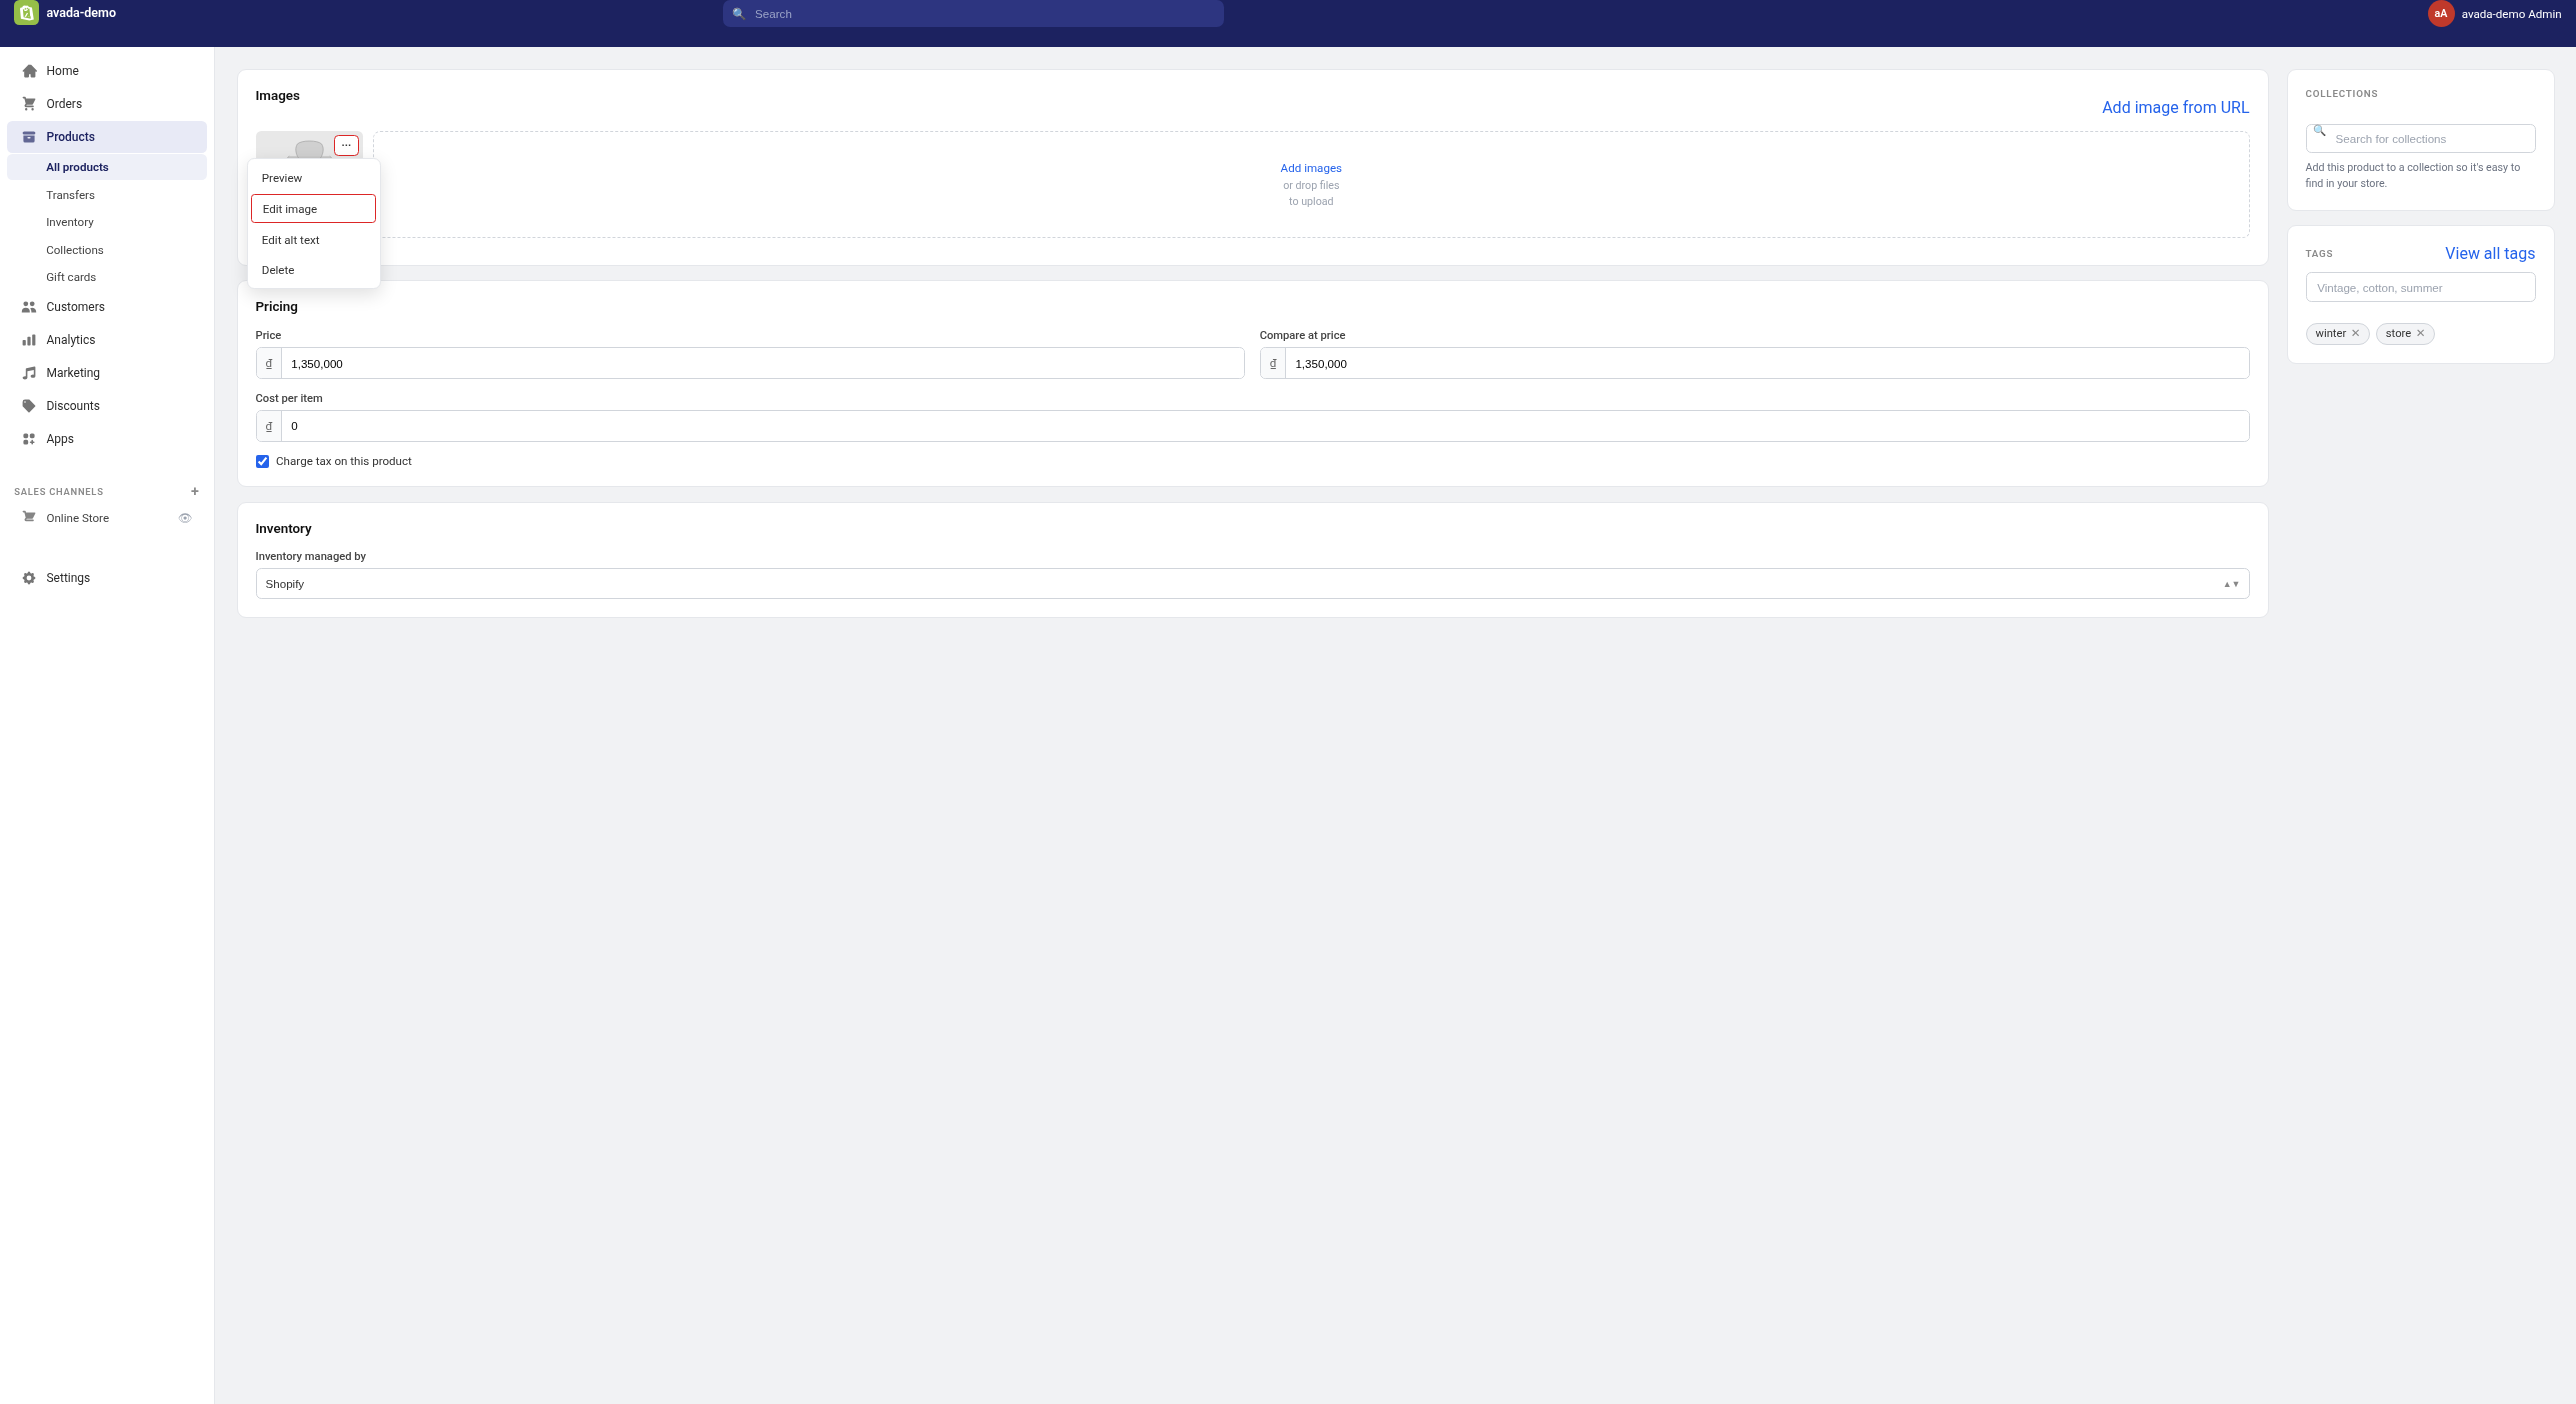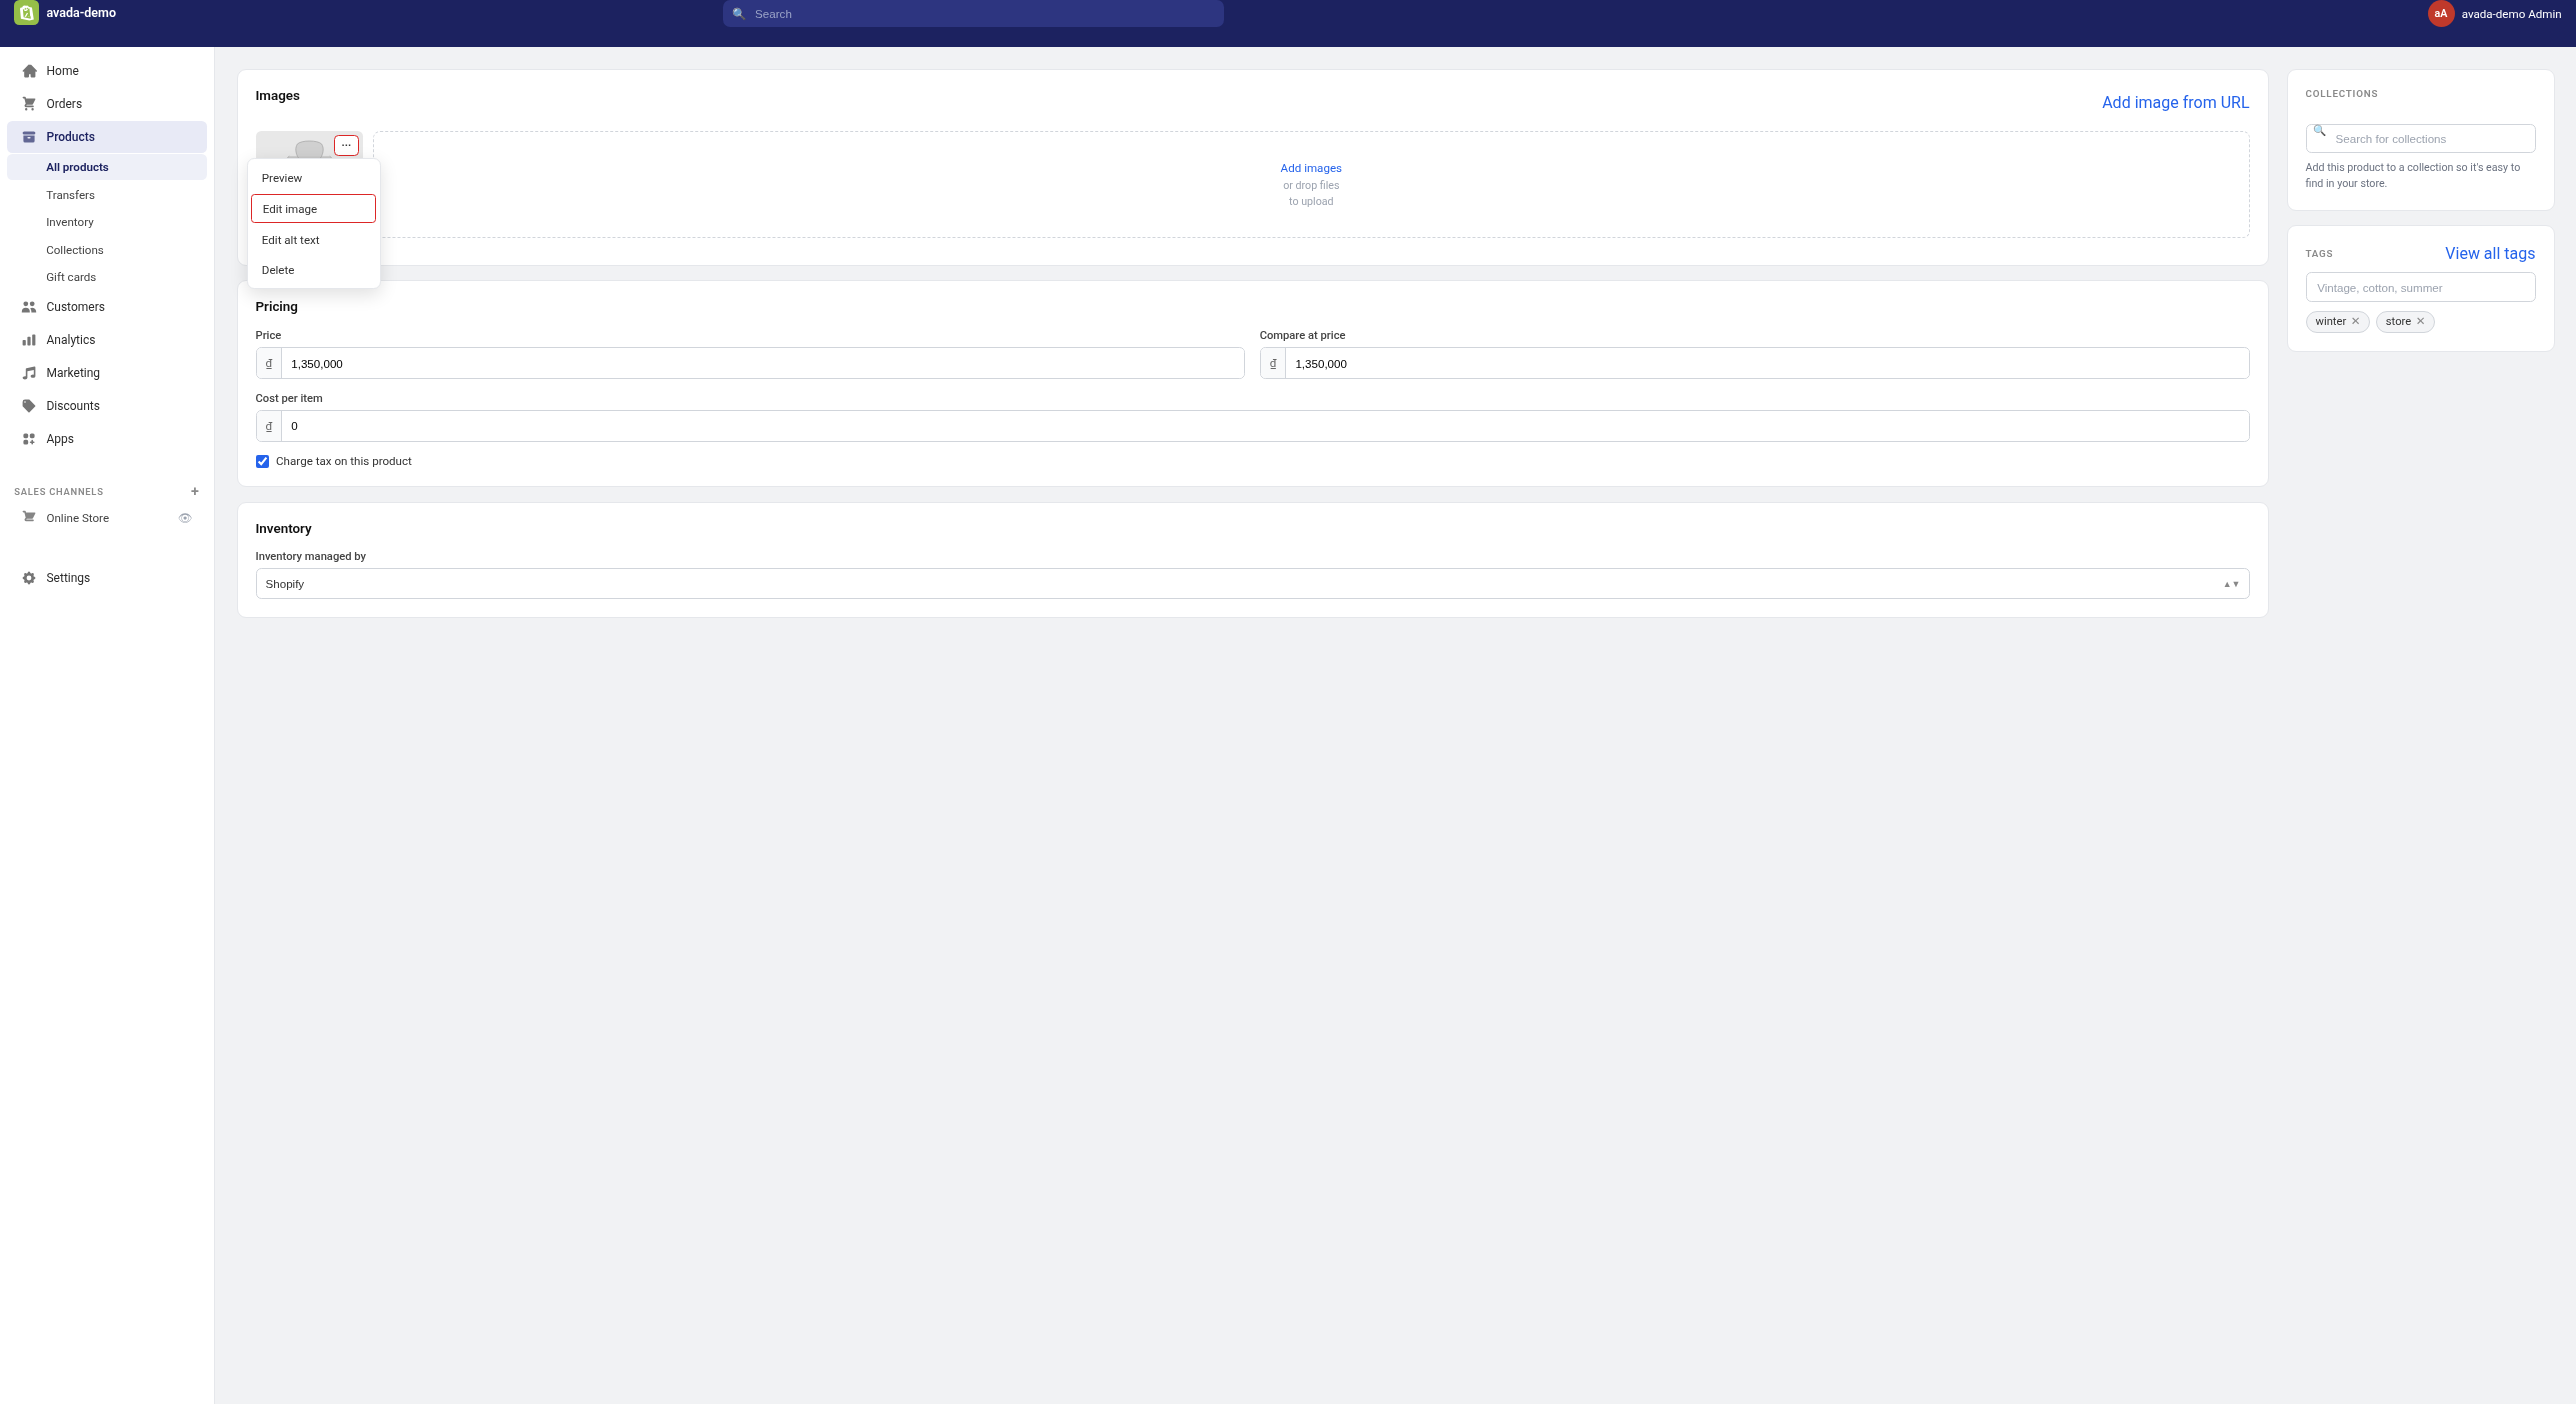--- a/index.html
+++ b/index.html
@@ -179,21 +179,21 @@
 
     .card-title {
       font-size: 13.4px;
       font-weight: 600;
       color: #111;
       margin-bottom: 14.3px;
     }
 
     .card-header {
       display: flex;
-      align-items: center;
+      align-items: flex-end;
       justify-content: space-between;
       margin-bottom: 14.3px;
     }
 
     .link-blue {
       color: #2563eb;
       font-size: 16px;
       cursor: pointer;
       text-decoration: none;
     }
@@ -449,20 +449,21 @@
     .tag-chip {
       display: flex;
       align-items: center;
       gap: 4.5px;
       background: #f3f4f6;
       border: 0.9px solid #d1d5db;
       border-radius: 12.5px;
       padding: 3.6px 9px;
       font-size: 11.2px;
       color: #333;
+      margin-top: 12px;
     }
     .tag-remove {
       cursor: pointer;
       color: #888;
       font-size: 11.6px;
       line-height: 1;
     }
 
     
     ::-webkit-scrollbar { width: 5.4px; }

